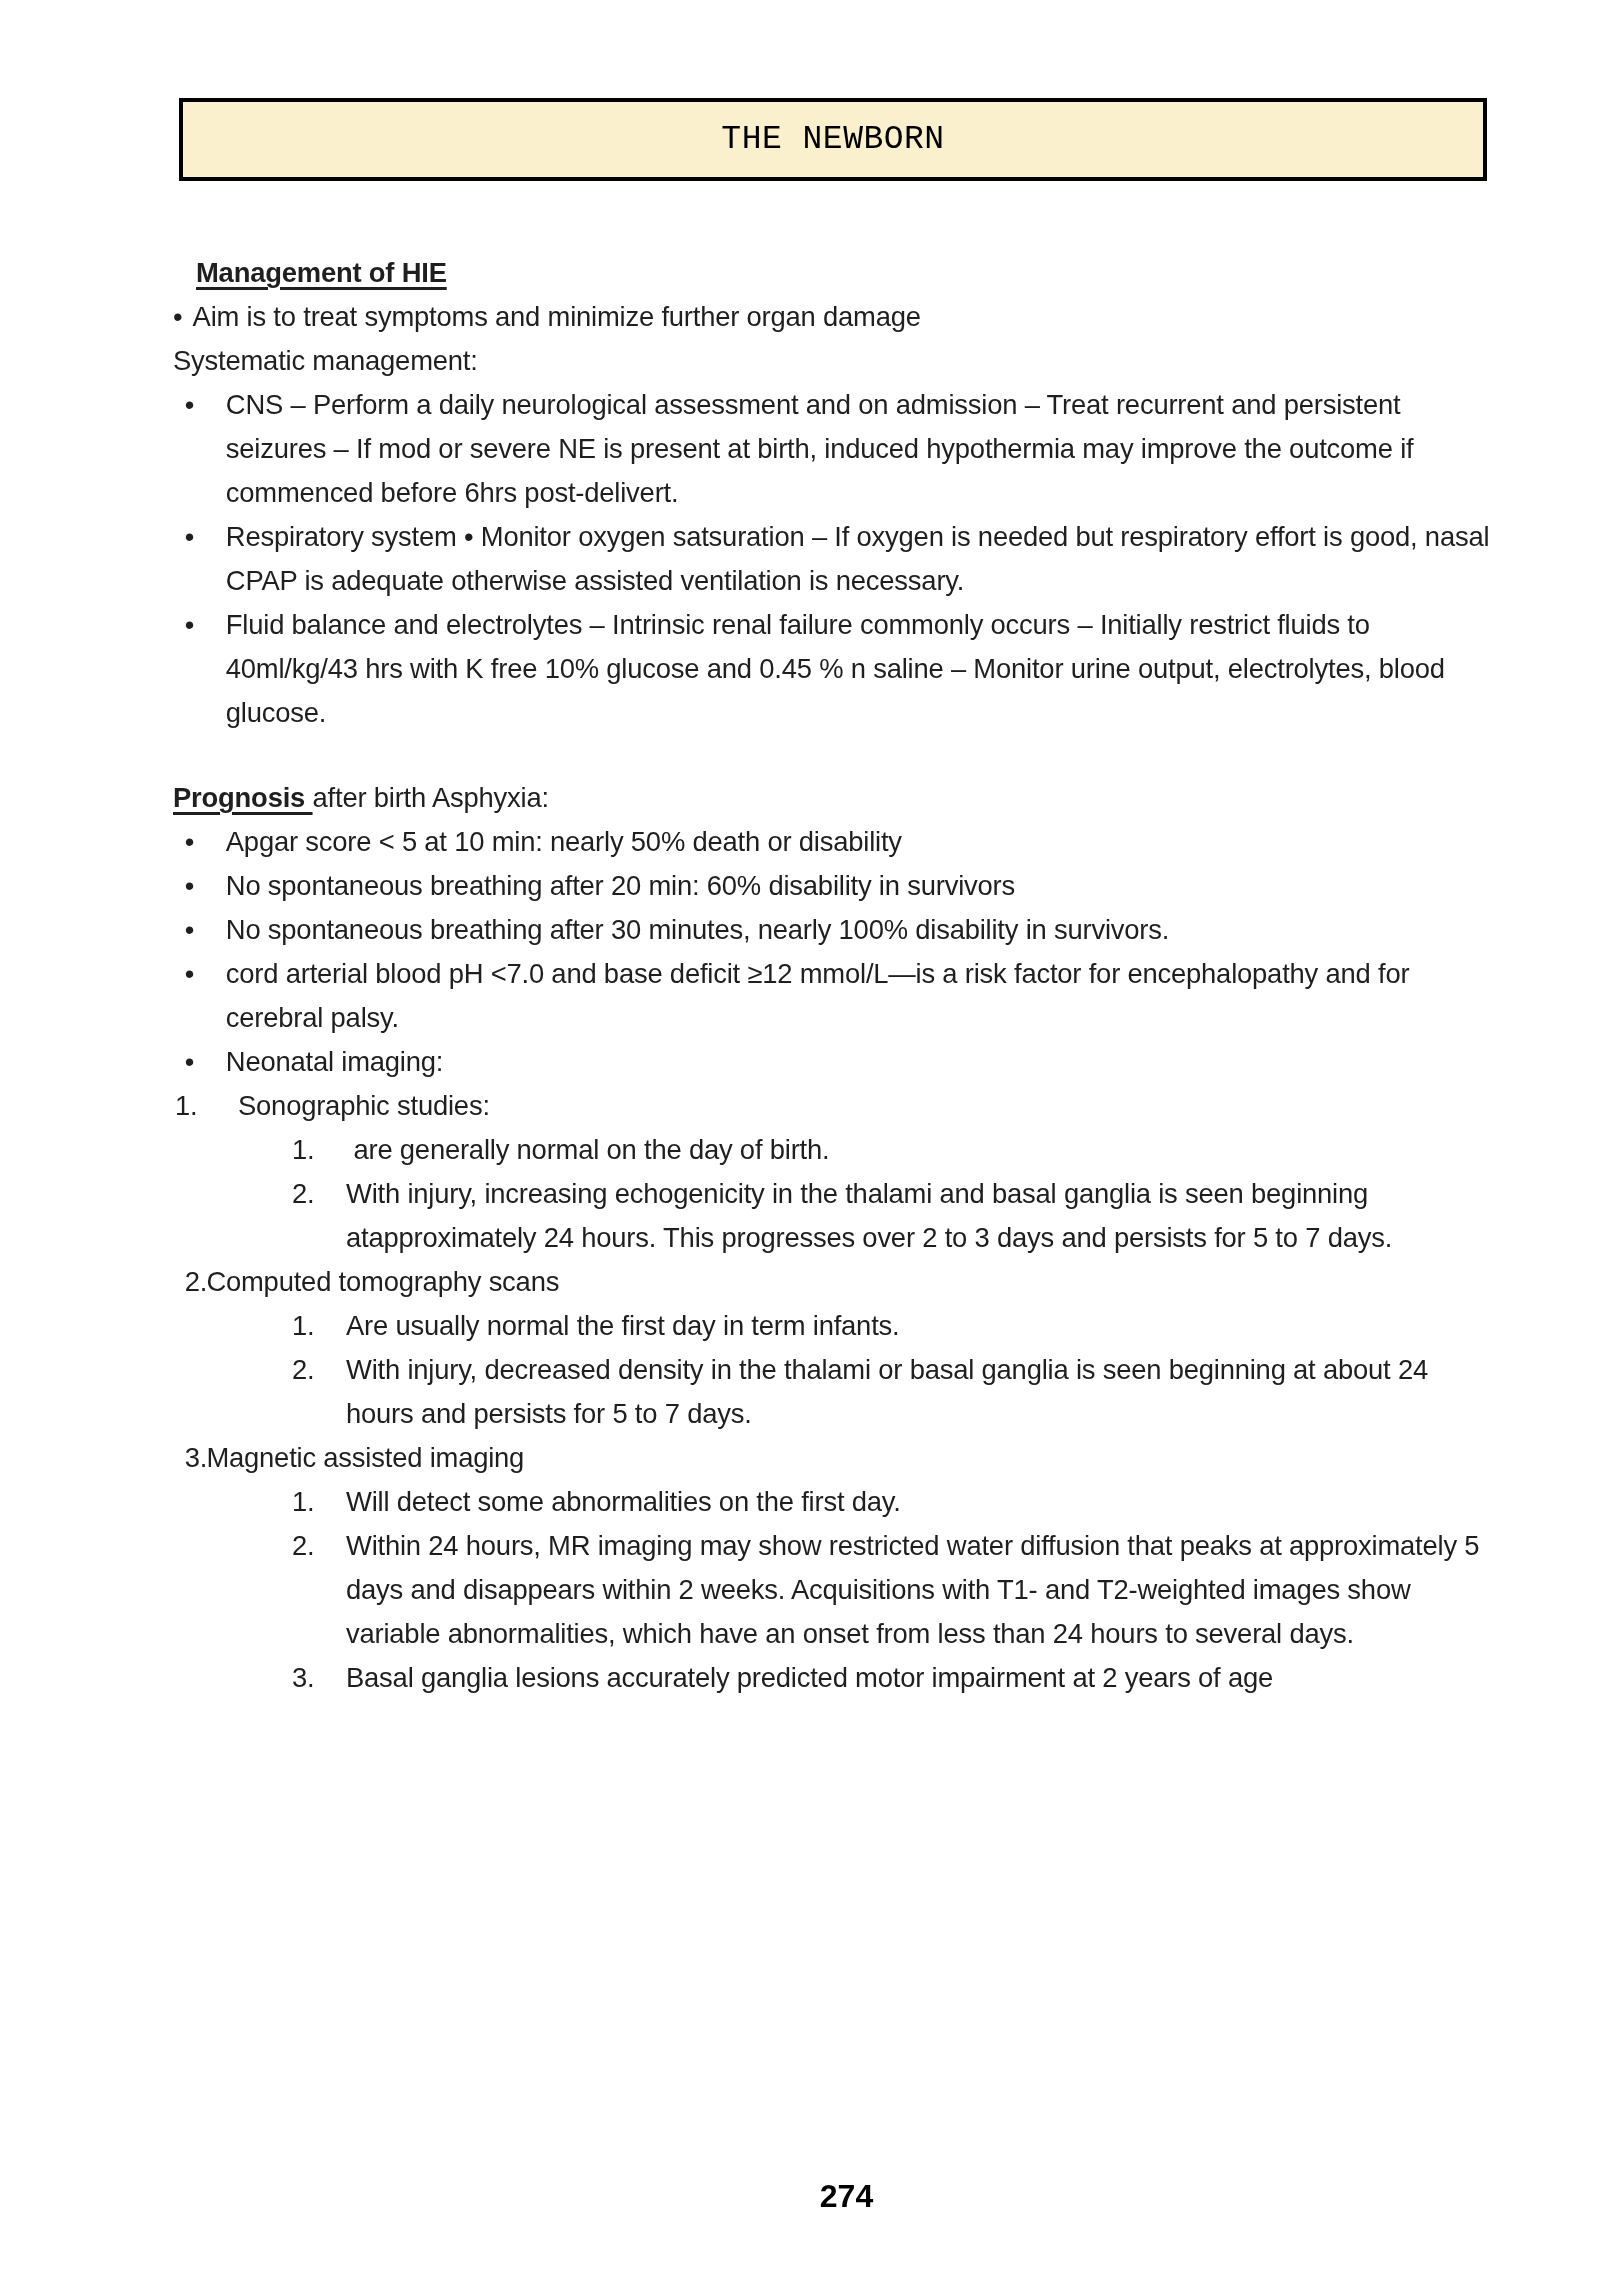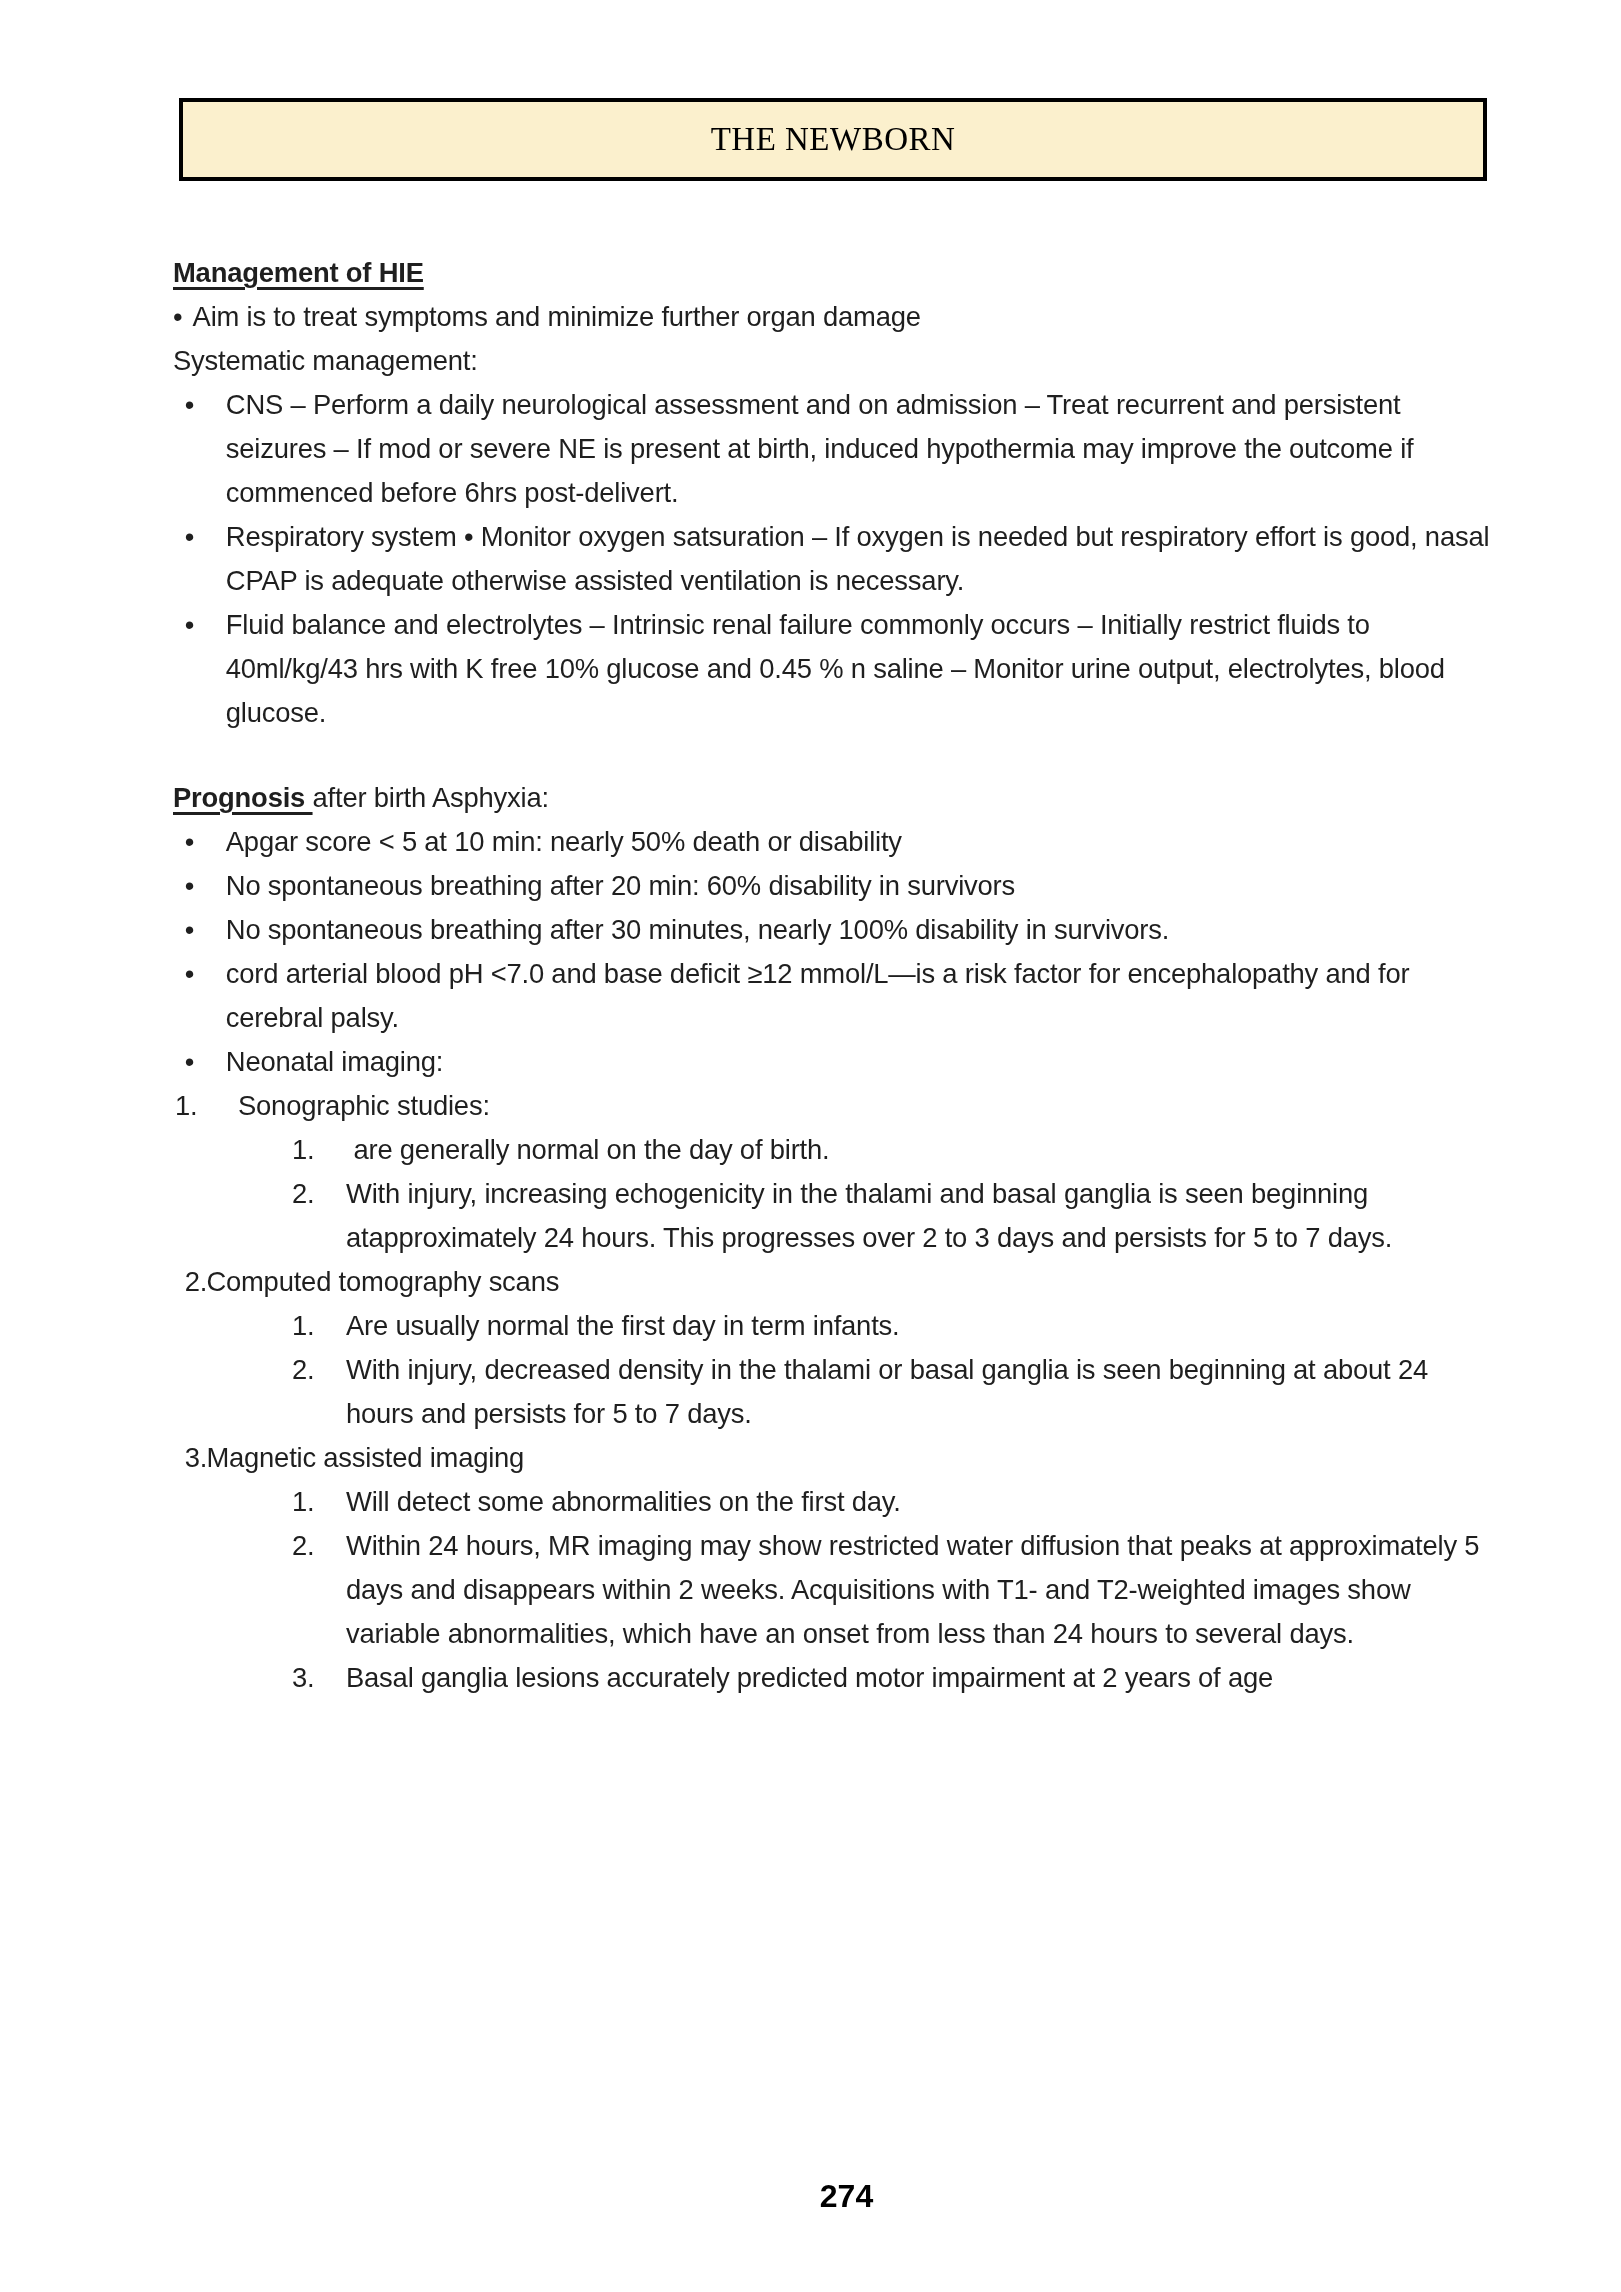--- a/index.html
+++ b/index.html
@@ -12,42 +12,42 @@
     overflow:hidden;
   }
   
   .header{position:absolute;left:179px;top:98px;width:1308px;}
   .title-bar{
     box-sizing:border-box;
     background:var(--title-bg,#fbf0cd);
     border:4.9px solid var(--title-border,#000000);
     height:83px;
     display:flex;align-items:center;justify-content:center;
-    font-family:Liberation Serif, serif;
+    font-family:Liberation Mono, monospace;
     font-size:33px;letter-spacing:0.5px;
     color:#000;
   }
   .subtitle-bar{
     box-sizing:border-box;
     background:var(--subtitle-bg,#4573c4);
     border:2.9px solid var(--subtitle-border,#35517e);
     height:51px;margin-top:1px;
     display:flex;align-items:center;justify-content:center;
     font-size:29px;
     color:var(--subtitle-text,#ffffff);
   }
   
   .content{
     position:absolute;left:173px;top:251px;width:1318px;
     font-size:27.4px;line-height:44px;letter-spacing:-0.2px;
   }
   .row{display:flex;align-items:flex-start;}
   .mk{flex:none;white-space:pre;}
   .tx{flex:1;white-space:pre-wrap;}
-  .heading-line{font-weight:bold;}
+  .heading-line{font-weight:bold;margin-left:23px;}
   .hu{
     font-weight:bold;
     text-decoration:underline;
     text-decoration-thickness:2.9px;
     text-underline-offset:4.9px;
   }
   .hu-rest{font-weight:normal;}
   
   .row.intro .mk{width:19.6px;}
   

